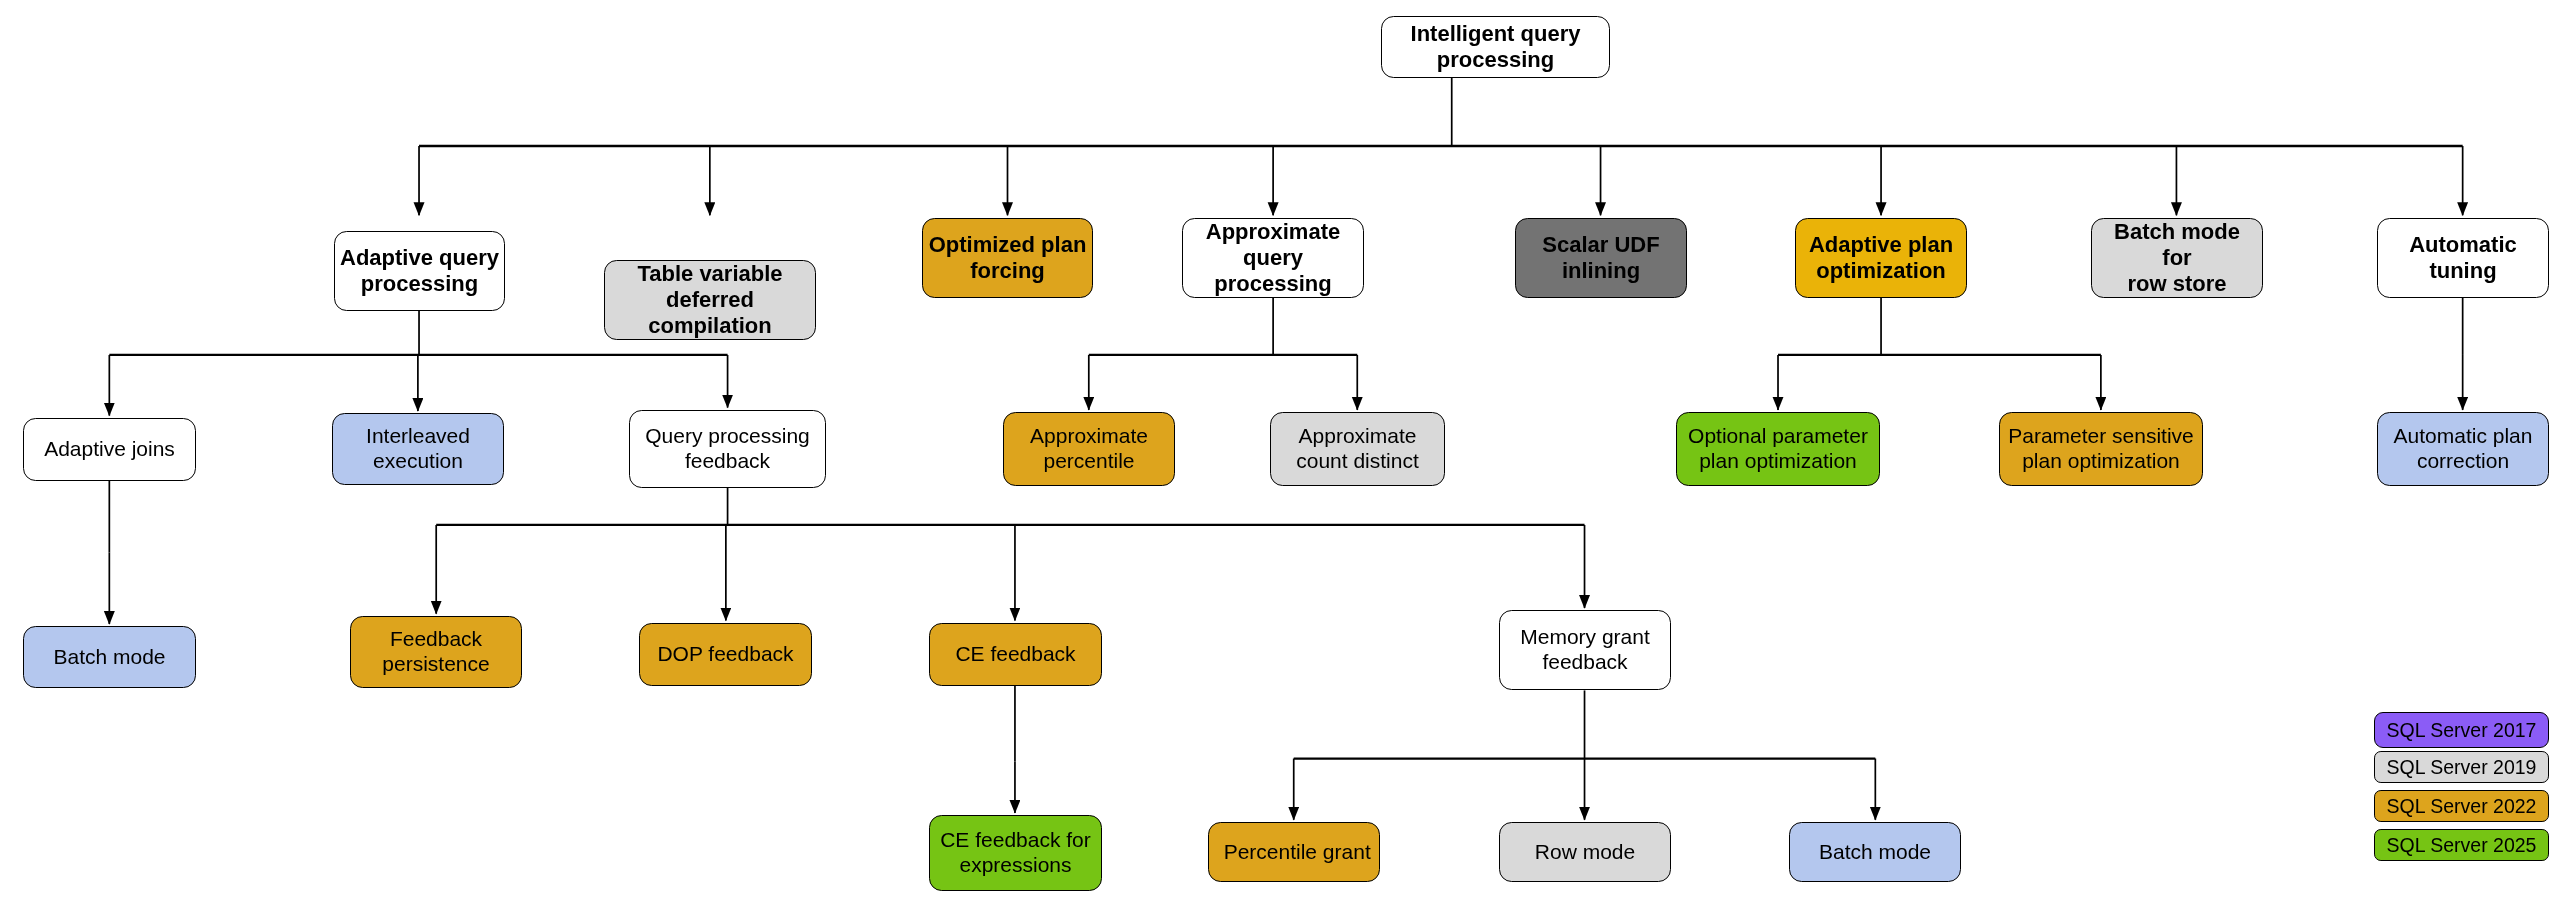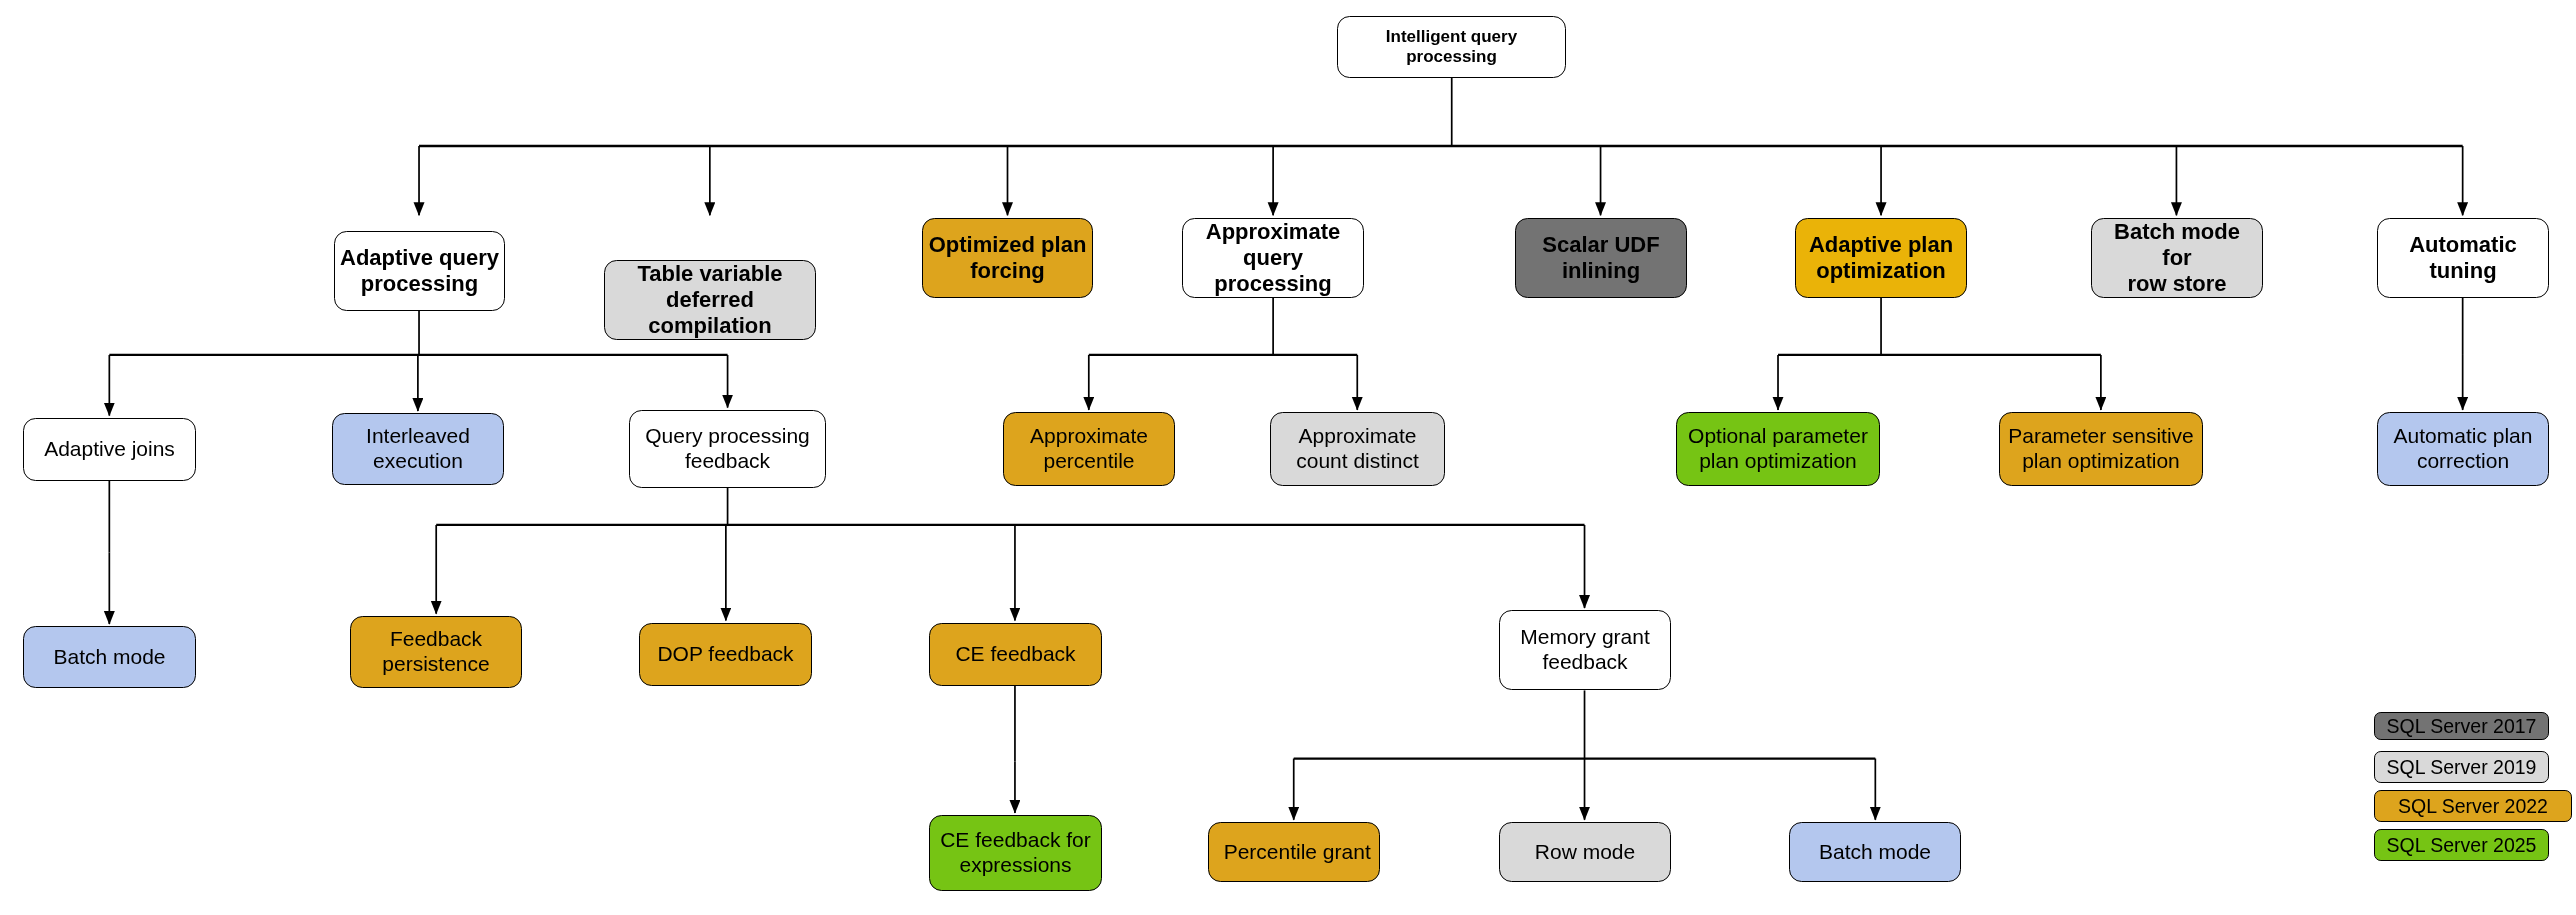--- a/index.html
+++ b/index.html
@@ -32,21 +32,22 @@
     justify-content: center;
     text-align: center;
     line-height: 1.18;
     color: #000000;
     padding: 2.3px 4.6px;
     white-space: pre-line;
     background: #ffffff;
   }
   .node.root {
     font-weight: bold;
-    font-size: 17px;
+    font-size: 22px;
+    margin-left: 44px;
   }
   .node.lvl1 {
     font-weight: bold;
     font-size: 22px;
   }
   .node.lvl2 {
     font-size: 21px;
   }
   .node.lvl3 {
     font-size: 21px;
@@ -159,19 +160,19 @@
       <div class="node lvl3" style="left: 929px; top: 623px; width: 173px; height: 63px; background: rgb(221, 164, 29);">CE feedback</div>
       <div class="node lvl3" style="left: 1499px; top: 610px; width: 172px; height: 80px; background: rgb(255, 255, 255);">Memory grant
 feedback</div>
       <div class="node lvl3" style="left: 929px; top: 815px; width: 173px; height: 76px; background: rgb(118, 196, 20);">CE feedback for
 expressions</div>
       <div class="node lvl3" style="left: 1208px; top: 822px; width: 172px; height: 60px; background: rgb(221, 164, 29); padding-left: 11px;">Percentile grant</div>
       <div class="node lvl3" style="left: 1499px; top: 822px; width: 172px; height: 60px; background: rgb(217, 217, 217);">Row mode</div>
       <div class="node lvl3" style="left: 1789px; top: 822px; width: 172px; height: 60px; background: rgb(180, 199, 238);">Batch mode</div>
     </div>
   <div id="legend">
-      <div class="legend-item" style="left: 2374px; top: 712px; width: 175px; height: 28px; background: #737373;">SQL Server 2017</div>
+      <div class="legend-item" style="left: 2374px; top: 712px; width: 175px; height: 36px; background: #8b5cf6; border-radius: 9px;">SQL Server 2017</div>
       <div class="legend-item" style="left: 2374px; top: 751px; width: 175px; height: 32px; background: rgb(217, 217, 217);">SQL Server 2019</div>
-      <div class="legend-item" style="left: 2374px; top: 790px; width: 198px; height: 32px; background: rgb(221, 164, 29);">SQL Server 2022</div>
+      <div class="legend-item" style="left: 2374px; top: 790px; width: 175px; height: 32px; background: rgb(221, 164, 29);">SQL Server 2022</div>
       <div class="legend-item" style="left: 2374px; top: 829px; width: 175px; height: 32px; background: rgb(118, 196, 20);">SQL Server 2025</div>
     </div>
 </div>
 
 
 </body></html>

